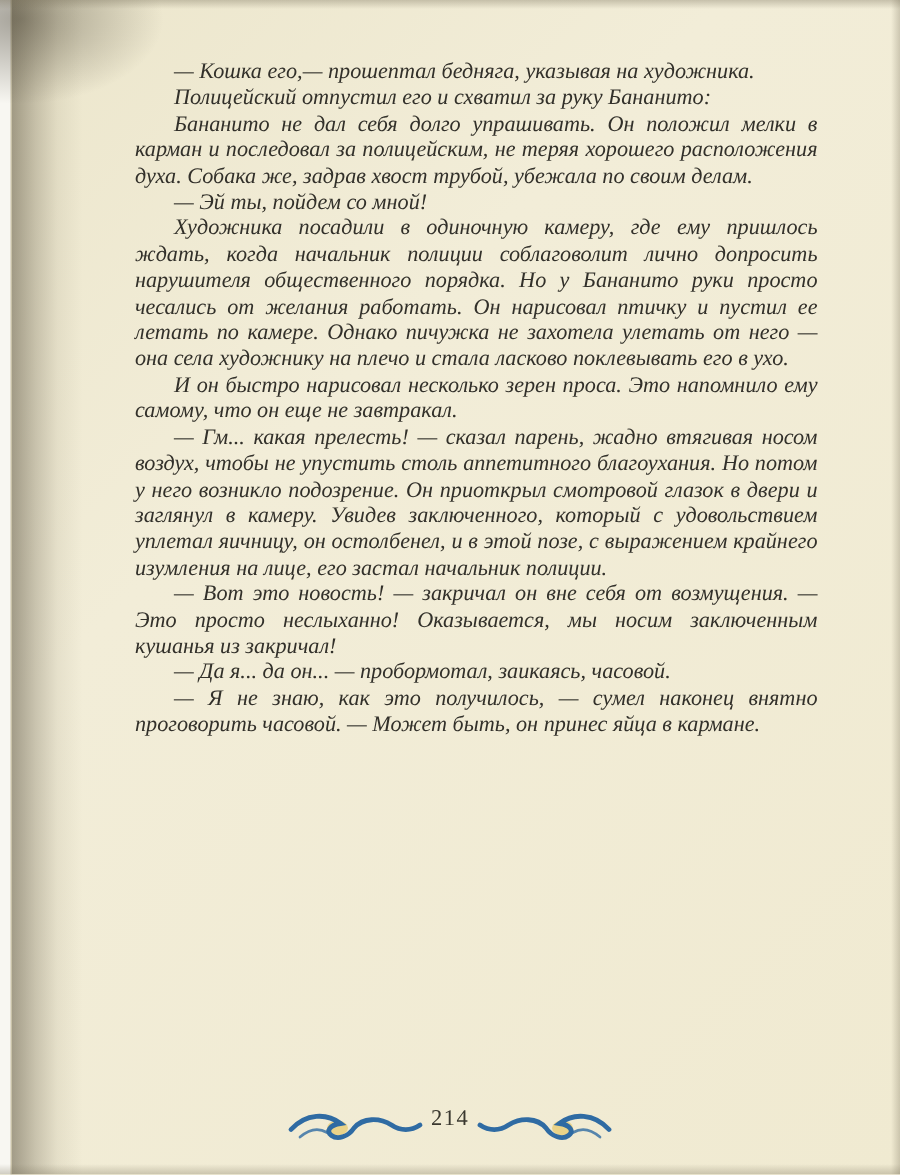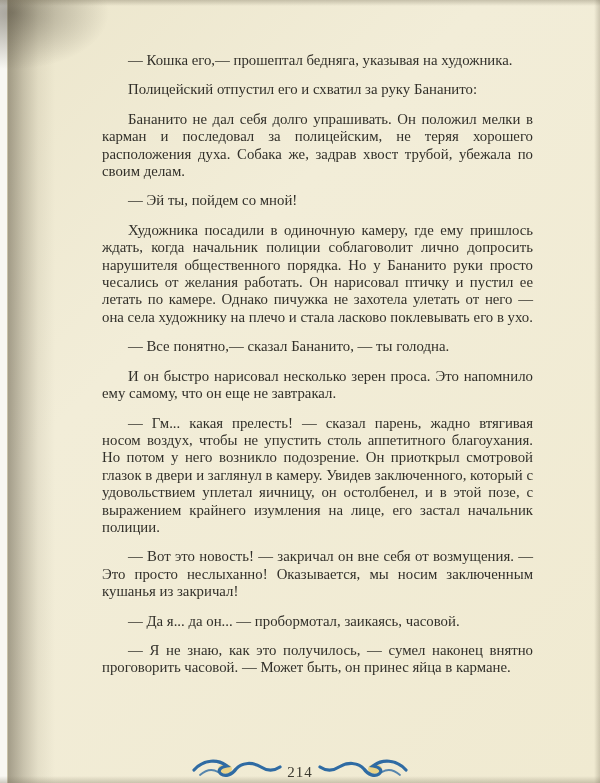--- a/index.html
+++ b/index.html
@@ -55,50 +55,50 @@
     top: 40px;
     width: 455px;
     color: #32302a;
     font-size: 14.8px;
     line-height: 17.4px;
     text-align: justify;
     hyphens: auto;
     -webkit-hyphens: auto;
   }
   .para {
-    margin: 12px;
+    margin: 0;
     text-indent: 26px;
+    font-style: italic;
   }
   
   .footer {
     position: absolute;
-    left: 0; right: 0; top: 755px;
+    left: 0; right: 0; top: 738px;
     display: flex;
-    align-items: flex-end;
+    align-items: flex-start;
     justify-content: center;
     gap: 4px;
   }
   .page-number {
     font-size: 15px;
     color: #3a382f;
     letter-spacing: 1px;
   }
   .ribbon { display: block; }
 </style>
 </head>
 <body>
 
 <div class="page">
   <div class="text-block">
       <p class="para">— Кошка его,— прошептал бедняга, указывая на художника.</p>
       <p class="para">Полицейский отпустил его и схватил за руку Бананито:</p>
       <p class="para">Бананито не дал себя долго упрашивать. Он положил мелки в карман и последовал за полицейским, не теряя хорошего расположения духа. Собака же, задрав хвост трубой, убежала по своим делам.</p>
       <p class="para">— Эй ты, пойдем со мной!</p>
       <p class="para">Художника посадили в одиночную камеру, где ему пришлось ждать, когда начальник полиции соблаговолит лично допросить нарушителя общественного порядка. Но у Бананито руки просто чесались от желания работать. Он нарисовал птичку и пустил ее летать по камере. Однако пичужка не захотела улетать от него — она села художнику на плечо и стала ласково поклевывать его в ухо.</p>
-      <p class="para">— Все понятно,— сказал Бананито, — ты голодна.</p>
       <p class="para">И он быстро нарисовал несколько зерен проса. Это напомнило ему самому, что он еще не завтракал.</p>
       <p class="para">— Гм... какая прелесть! — сказал парень, жадно втягивая носом воздух, чтобы не упустить столь аппетитного благоухания. Но потом у него возникло подозрение. Он приоткрыл смотровой глазок в двери и заглянул в камеру. Увидев заключенного, который с удовольствием уплетал яичницу, он остолбенел, и в этой позе, с выражением крайнего изумления на лице, его застал начальник полиции.</p>
       <p class="para">— Вот это новость! — закричал он вне себя от возмущения. — Это просто неслыханно! Оказывается, мы носим заключенным кушанья из закричал!</p>
       <p class="para">— Да я... да он... — пробормотал, заикаясь, часовой.</p>
       <p class="para">— Я не знаю, как это получилось, — сумел наконец внятно проговорить часовой. — Может быть, он принес яйца в кармане.</p>
     </div>
 
   <div class="footer">
     <svg class="ribbon" width="92" height="26" viewBox="0 0 92 26">
       <ellipse cx="34" cy="14" rx="7" ry="5" opacity="0.55" fill="#e3bf4a"></ellipse>

